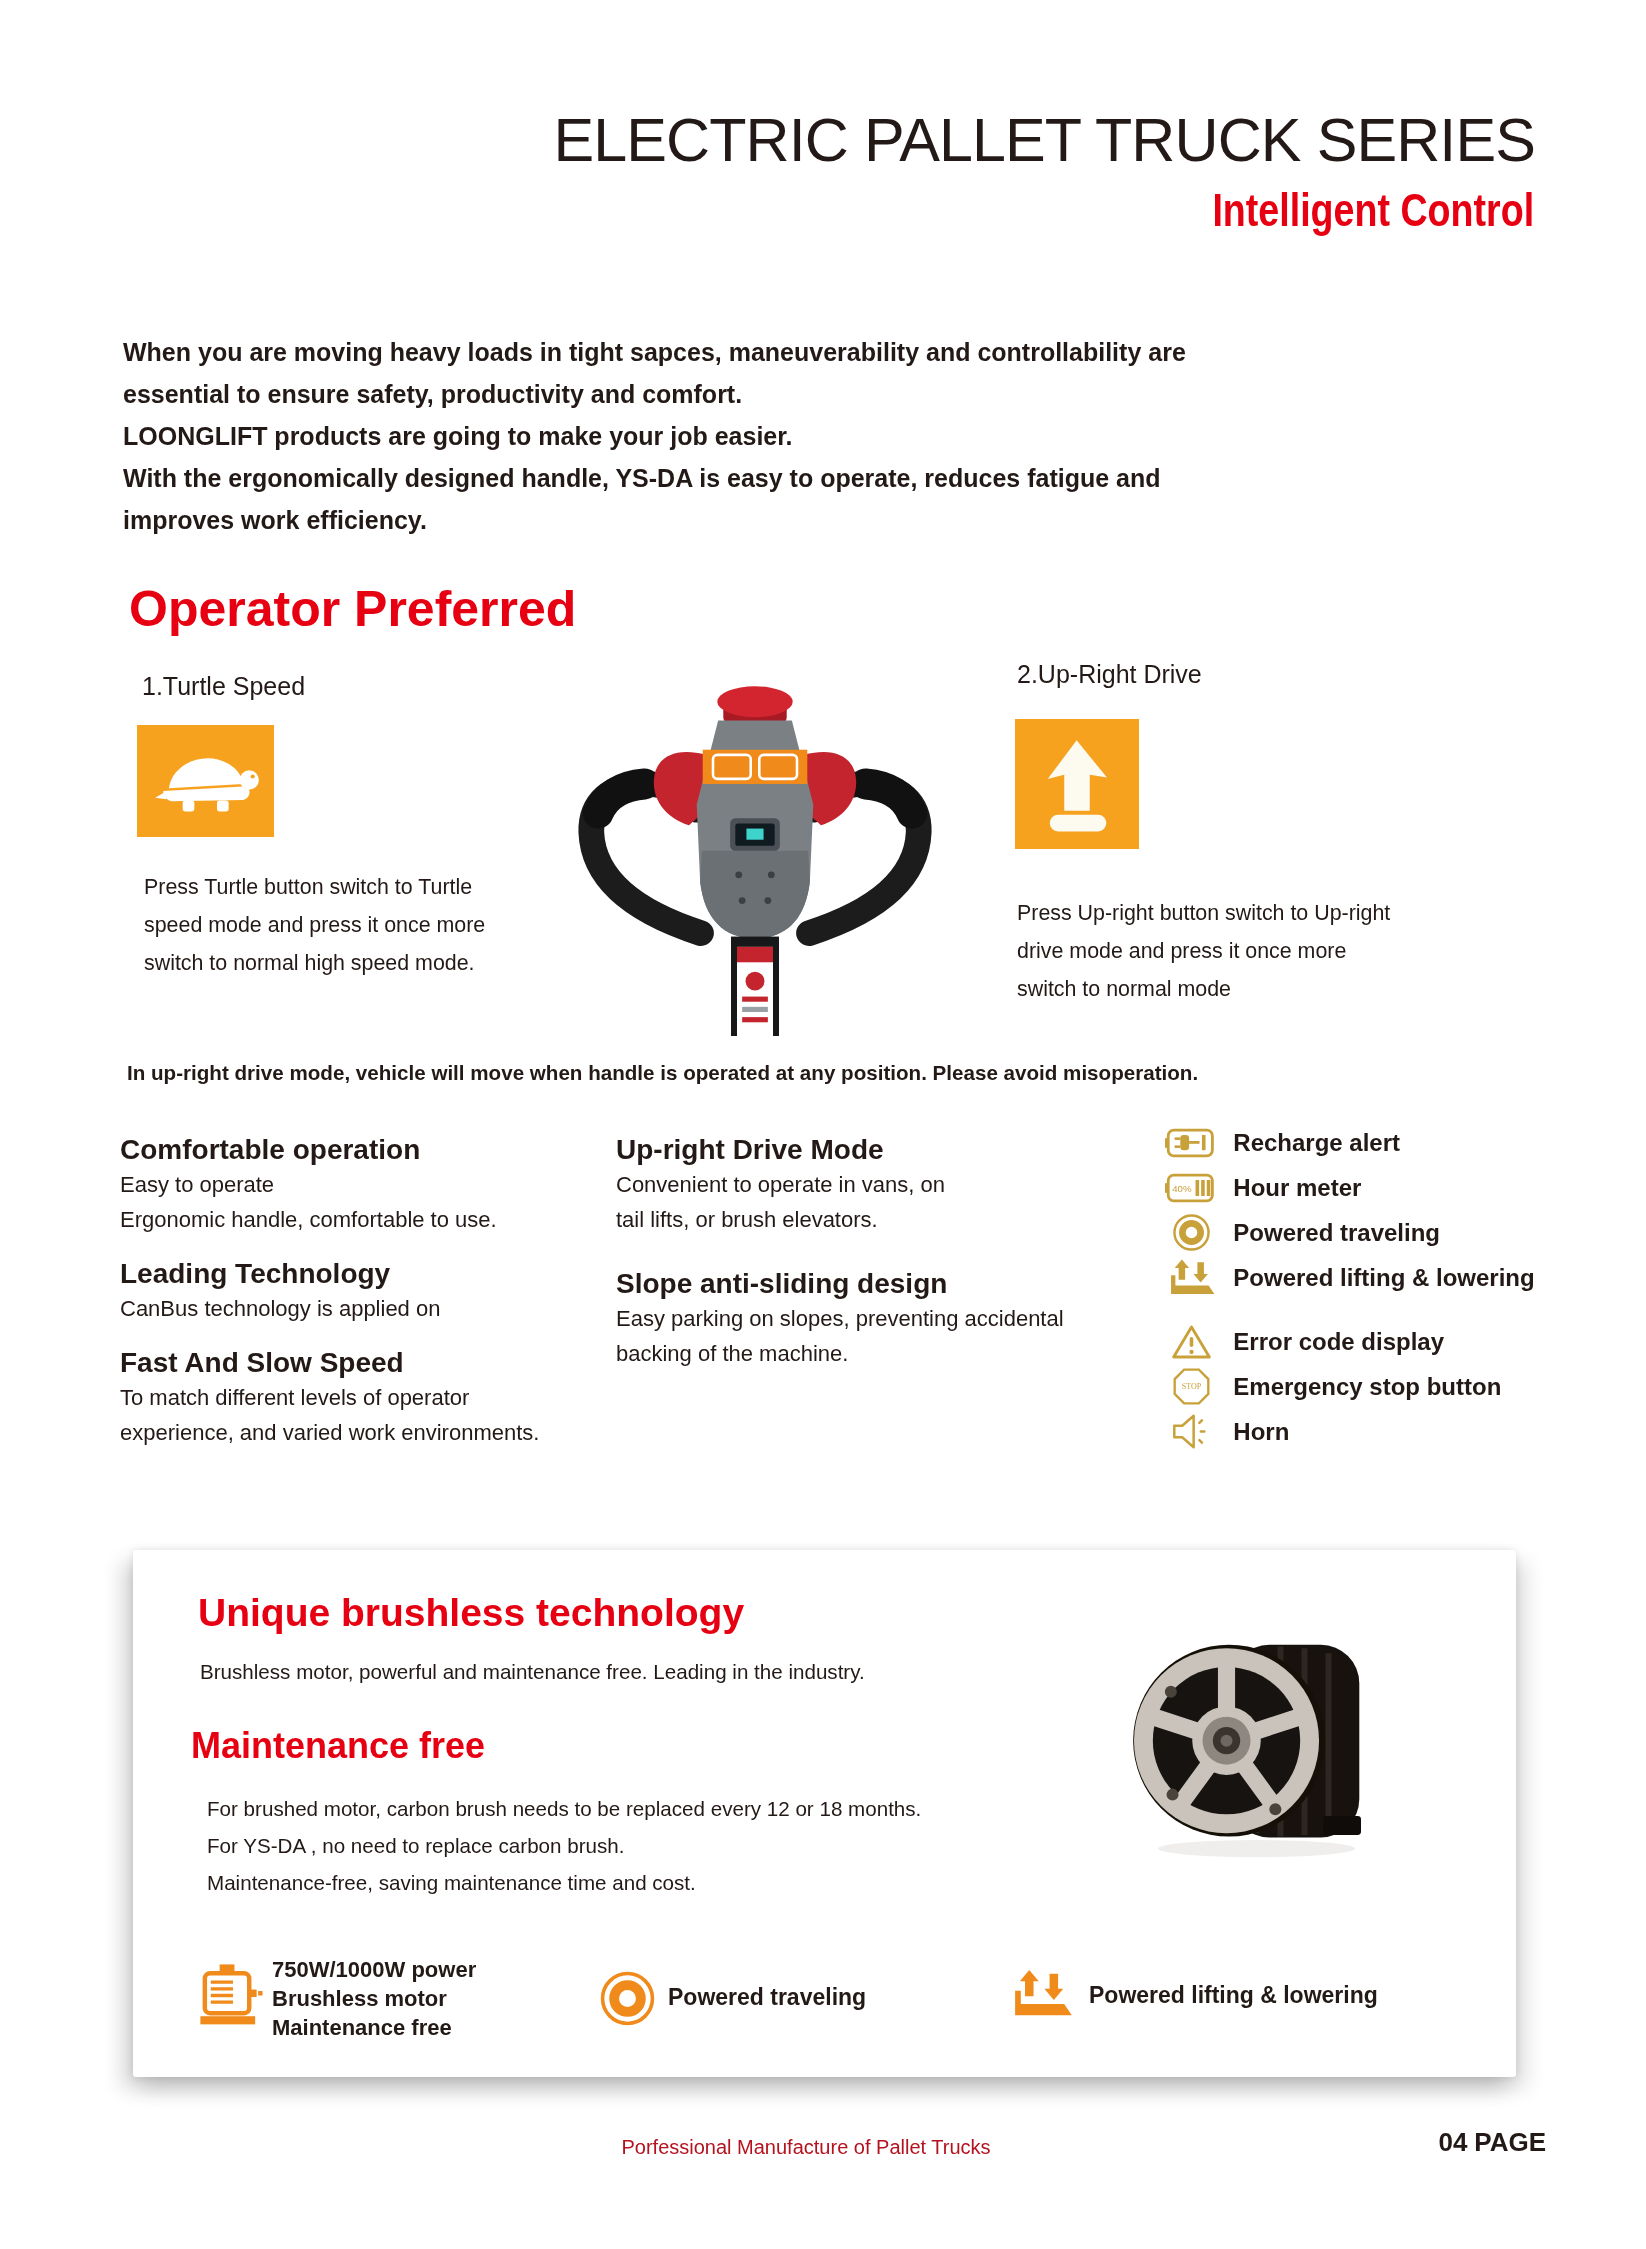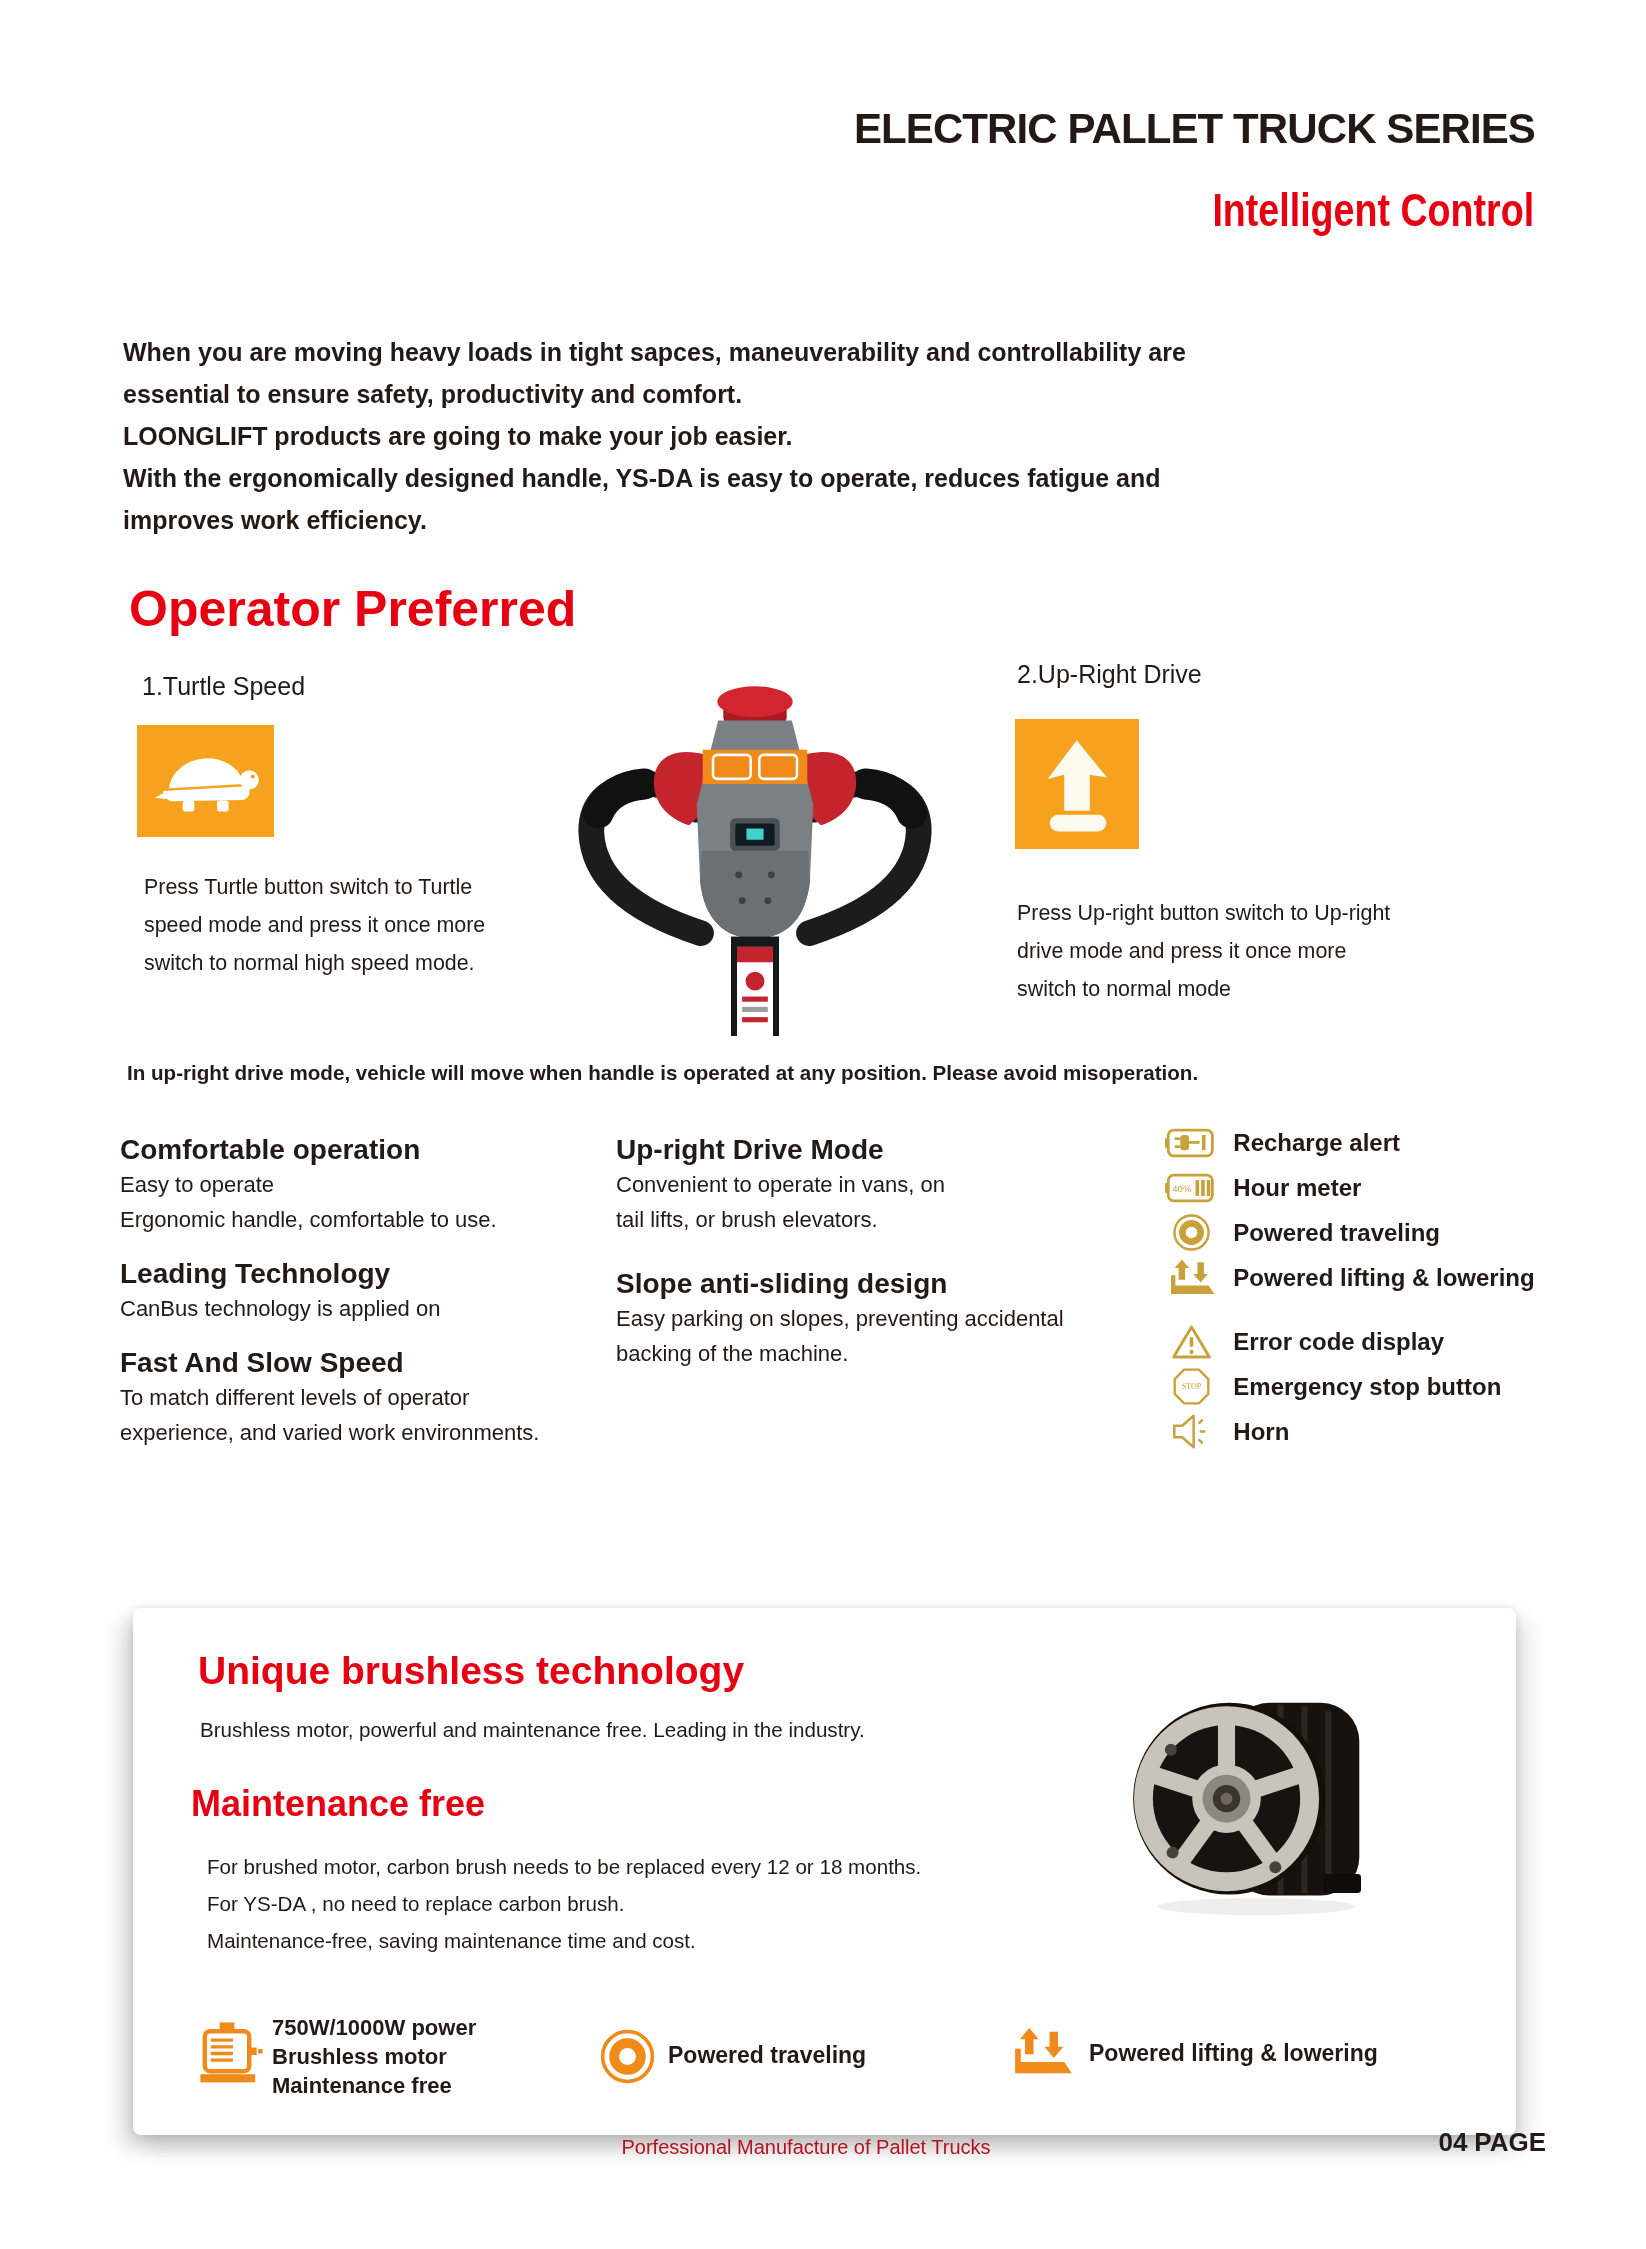--- a/index.html
+++ b/index.html
@@ -10,39 +10,39 @@
     --deep-orange:#ef8a1b;
     --gold:#c9a13b;
   }
   *{box-sizing:border-box}
   html,body{margin:0;padding:0;background:#fff}
   .page{
     position:relative;width:1647px;height:2250px;background:#fff;
     font-family:"Liberation Sans",sans-serif;color:var(--ink);overflow:hidden;
   }
   .abs{position:absolute}
-  .title{right:112px;top:105px;font-size:42px;font-weight:bold;letter-spacing:-0.9px;white-space:nowrap}
+  .title{right:112px;top:105px;font-size:61px;font-weight:normal;letter-spacing:-0.9px;white-space:nowrap}
   .subtitle{right:113px;top:182px;font-size:47px;font-weight:bold;color:var(--red);
     transform:scaleX(.8);transform-origin:100% 50%;white-space:nowrap}
   .intro{left:123px;top:331px;font-size:25px;font-weight:bold;line-height:42px}
   .op-heading{left:129px;top:580px;font-size:50px;font-weight:bold;color:var(--red);white-space:nowrap}
   .small-label{font-size:25px;white-space:nowrap}
   .icon-tile{background:var(--orange);display:flex;align-items:center;justify-content:center}
   .desc{font-size:21.4px;line-height:38px}
   .warning{left:127px;top:1061px;font-size:20.6px;font-weight:bold;white-space:nowrap}
   .col p{margin:0;font-size:22px;line-height:35px}
   .col h3{margin:0;font-size:28px;line-height:35px;font-weight:bold;white-space:nowrap}
   .grp{margin-bottom:19px}
   .grp.wide-gap{margin-bottom:29px}
   .iconlist{left:1160px;top:1120px}
   .iconrow{display:flex;align-items:center;height:45px}
   .iconrow.gap-above{margin-top:19px}
   .iconrow .glyph{width:63px;display:flex;justify-content:center;align-items:center;color:var(--gold);flex:none}
   .iconrow .lbl{margin-left:10.3px;font-size:24px;font-weight:bold;white-space:nowrap}
-  .card{left:133px;top:1608px;width:1383px;height:527px;background:#fff;border-radius:8px;
+  .card{left:133px;top:1550px;width:1383px;height:527px;background:#fff;border-radius:3px;
     box-shadow:0 0 8.6px rgba(0,0,0,.10),-10.3px 12px 20.6px rgba(0,0,0,.16),10.3px 12px 20.6px rgba(0,0,0,.12)}
   .card .h1{left:65px;top:41px;font-size:39px;font-weight:bold;color:var(--red);white-space:nowrap}
   .card .body1{left:67px;top:110px;font-size:20.6px;white-space:nowrap}
   .card .h2{left:58px;top:175px;font-size:36px;font-weight:bold;color:var(--red);white-space:nowrap}
   .card .lines{left:74px;top:240px;font-size:20.6px;line-height:37px}
   .badge-text3{font-size:22px;font-weight:bold;line-height:29px;white-space:nowrap}
   .badge-lbl{font-size:23px;font-weight:bold;white-space:nowrap}
   .badge-icon{color:var(--deep-orange);display:flex;align-items:center;justify-content:center}
   .footer-left{left:566px;top:2136px;width:480px;text-align:center;font-size:20px;color:var(--footer-red);white-space:nowrap}
   .footer-page{right:101px;top:2127px;font-size:26px;white-space:nowrap}

